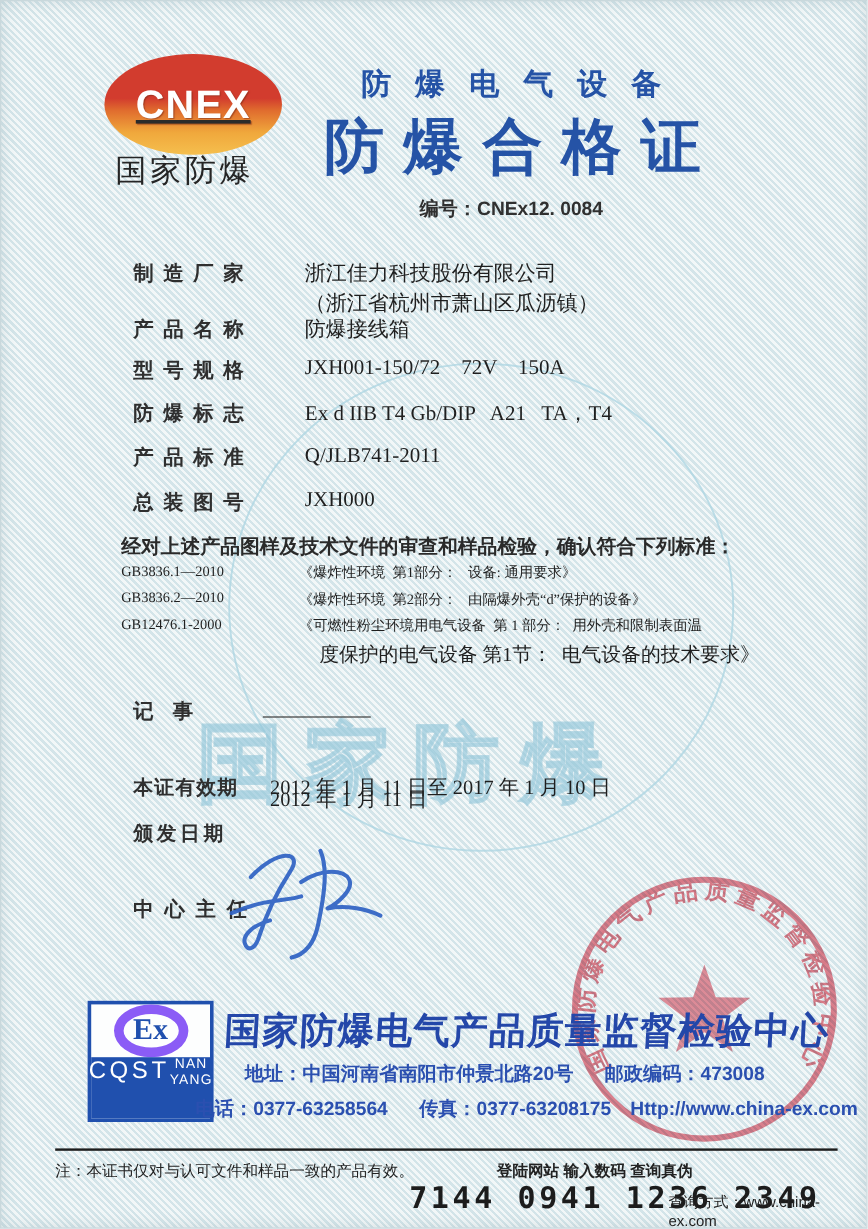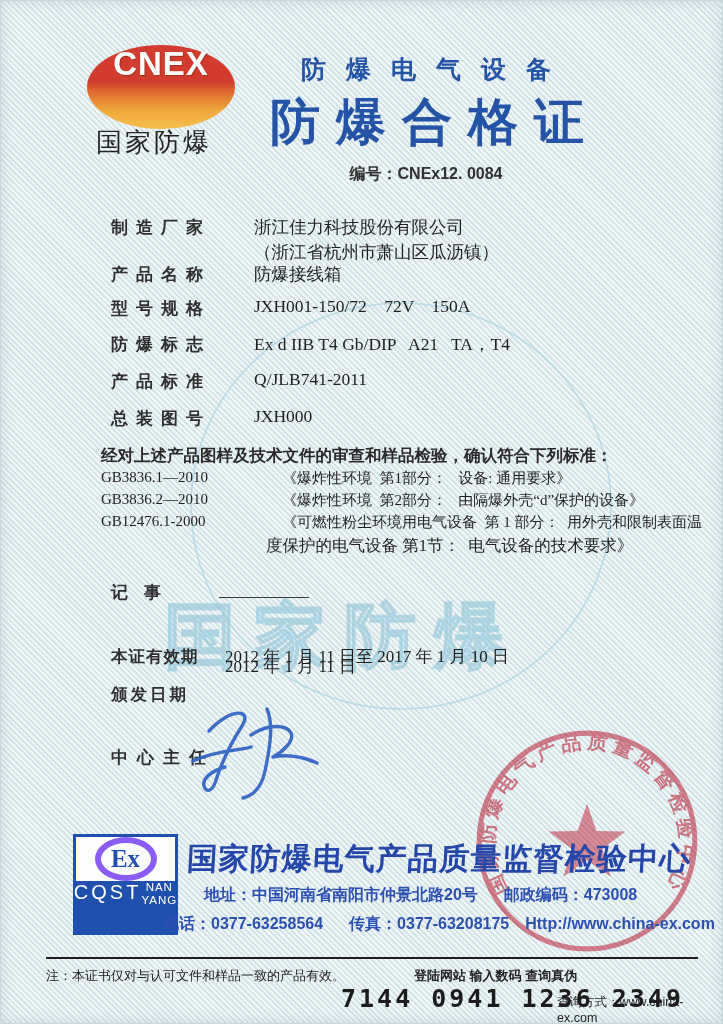--- a/index.html
+++ b/index.html
@@ -26,21 +26,21 @@
     color:rgba(150,200,220,.18);
     -webkit-text-stroke:1.5px rgba(140,195,215,.55);
     pointer-events:none;
   }
 
   
   .logo-oval {
     position:absolute; left:86px; top:44px; width:148px; height:84px;
     border-radius:50%;
     background:linear-gradient(180deg,#d23c2e 0%,#d23c2e 44%,#e06c2e 56%,#f0a83c 78%,#f5bf4e 100%);
-    display:flex; justify-content:center;
+    display:flex; align-items:center; justify-content:center;text-decoration:underline;
   }
   .logo-oval span {
     color:#fff; font-size:33px; font-weight:bold; letter-spacing:1px;
     text-shadow:1px 1px 1px rgba(120,40,20,.55);
   }
   .logo-caption { position:absolute; left:88px; top:124px; width:130px; text-align:center;
     font-size:26px; letter-spacing:3px; color:#252525; }
   .hd-subtitle { position:absolute; left:240px; top:52px; width:370px; text-align:center;
     font-size:25px; font-weight:bold; letter-spacing:20px; text-indent:20px; color:#2553a6; }
   .hd-title { position:absolute; left:236px; top:88px; width:380px; text-align:center;
@@ -51,22 +51,22 @@
 
   
   .flabel { position:absolute; left:110px; font-size:17px; font-weight:bold;
     letter-spacing:8px; color:#2f2f2f; }
   .fvalue { position:absolute; left:253px; font-size:17.5px; color:#1f1f1f;
     font-family:"Liberation Serif", serif; }
 
   
   .std-intro { position:absolute; left:100px; top:444px; font-size:16.5px;
     font-weight:bold; color:#2a2a2a; }
-  .std-item { position:absolute; left:100px; display:flex; font-size:15px;
-    font-family:"Liberation Serif", serif; color:#1f1f1f;gap:33px; }
+  .std-item { position:absolute; left:100px; display:flex; font-size:12px;
+    font-family:"Liberation Serif", serif; color:#1f1f1f; }
   .std-code { width:148px; flex:0 0 148px; }
   .std-title { }
   .std-cont { position:absolute; left:265px; font-size:16.5px;
     font-family:"Liberation Serif", serif; color:#1f1f1f; }
 
   .record-label { position:absolute; left:110px; top:580px; font-size:17px;
     font-weight:bold; letter-spacing:16px; color:#2f2f2f; }
   .record-line { position:absolute; left:218px; top:596px; width:90px; height:0;
     border-top:1.5px solid #3a3a3a; }
 
@@ -79,21 +79,21 @@
   .signature { position:absolute; left:180px; top:698px; }
 
   
   .seal { position:absolute; left:460px; top:714px; mix-blend-mode:multiply; opacity:.82; }
   .seal text { font-family:"Liberation Serif", serif; font-weight:bold; }
 
   
   .cqst { position:absolute; left:72px; top:833px; width:105px; height:101px;
     border:3px solid #2050ae; background:#fdfefe; display:flex; flex-direction:column; }
   .cqst-top { flex:1; display:flex; align-items:center; justify-content:center; }
-  .cqst-ex { width:62px; height:44px; border:6px solid #8b5cf6; border-radius:50%;
+  .cqst-ex { width:62px; height:44px; border:8px solid #8b5cf6; border-radius:50%;
     display:flex; align-items:center; justify-content:center;
     color:#2050ae; font-size:25px; font-weight:bold; font-family:"Liberation Serif", serif; }
   .cqst-bottom { height:52px; background:#2050ae; color:#fff; text-align:center;
     display:flex; justify-content:center; line-height:1.15; }
   .cqst-line1 { font-size:20px; letter-spacing:3px; }
   .cqst-line2 { font-size:11.5px; letter-spacing:1px; }
 
   .org-name { position:absolute; left:186px; top:838px; font-size:30.5px; font-weight:bold;
     color:#2447a9; font-family:"Liberation Serif", serif; letter-spacing:1px;
     transform:skewX(-3deg); }

